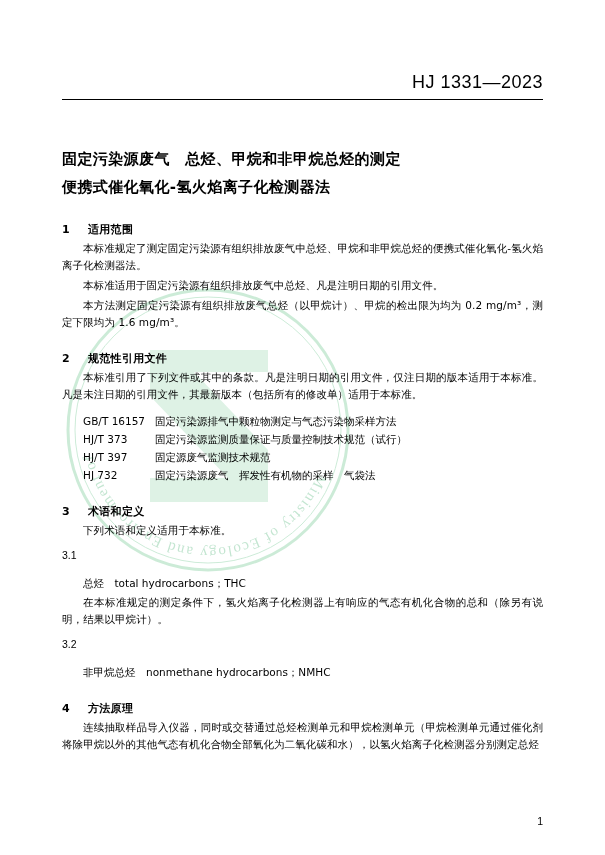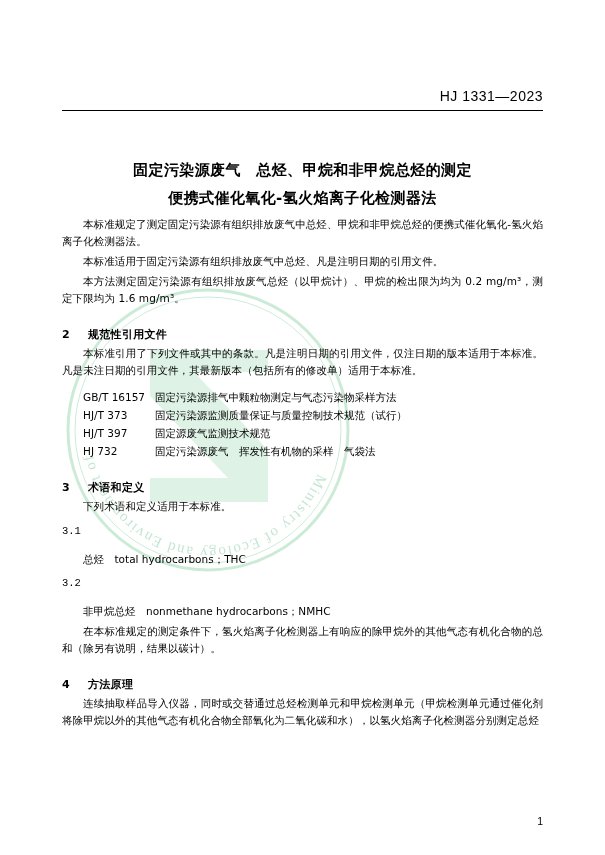--- a/index.html
+++ b/index.html
@@ -21,53 +21,51 @@
   .content {
     position: relative;
     z-index: 2;
     padding: 0 62px;
   }
   
   .header {
     padding-top: 72px;
     text-align: right;
     font-family: "Liberation Sans", sans-serif;
-    font-size: 14px;
+    font-size: 18px;
     letter-spacing: 0.5px;
-    margin-top: 16px;
   }
   .header-rule {
     margin-top: 6px;
     border-bottom: 1px solid #000;
   }
   
   .title-block {
     margin-top: 46px;
-    text-align: center;
     font-family: "DejaVu Sans", sans-serif;
     font-weight: bold;
     font-size: 15px;
     line-height: 1.85;
     letter-spacing: 0.4px;
   }
   
   .section-head {
     margin-top: 20px;
     font-family: "DejaVu Sans", sans-serif;
     font-size: 11px;
     font-weight: bold;
     letter-spacing: 0.3px;
   }
   .section-head .num {
     display: inline-block;
     width: 26px;
   }
   .sub-head {
     margin-top: 10px;
-    font-family: Liberation Mono, monospace;
+    font-family: Liberation Sans, sans-serif;
     font-size: 10.5px;
   }
   p.para {
     margin: 3px 0 0 0;
     font-family: "DejaVu Sans", sans-serif;
     font-size: 10.5px;
     line-height: 1.62;
     text-align: justify;
     text-indent: 21px;
     letter-spacing: 0.1px;
@@ -137,20 +135,23 @@
     <div class="header">
       <span>HJ 1331—2023</span>
       <div class="header-rule"></div>
     </div>
 
     <div class="title-block">
       <div>固定污染源废气　总烃、甲烷和非甲烷总烃的测定</div>
       <div>便携式催化氧化-氢火焰离子化检测器法</div>
     </div>
 
+    <div class="section-head">
+      <span class="num">1</span><span>适用范围</span>
+    </div>
     <p class="para">本标准规定了测定固定污染源有组织排放废气中总烃、甲烷和非甲烷总烃的便携式催化氧化-氢火焰离子化检测器法。</p>
     <p class="para">本标准适用于固定污染源有组织排放废气中总烃、凡是注明日期的引用文件。</p>
     <p class="para">本方法测定固定污染源有组织排放废气总烃（以甲烷计）、甲烷的检出限为均为 0.2 mg/m³，测定下限均为 1.6 mg/m³。</p>
 
     <div class="section-head">
       <span class="num">2</span><span>规范性引用文件</span>
     </div>
     <p class="para">本标准引用了下列文件或其中的条款。凡是注明日期的引用文件，仅注日期的版本适用于本标准。凡是未注日期的引用文件，其最新版本（包括所有的修改单）适用于本标准。</p>
 
     <div class="std-list">
@@ -172,24 +173,24 @@
       </div>
     </div>
 
     <div class="section-head">
       <span class="num">3</span><span>术语和定义</span>
     </div>
     <p class="para">下列术语和定义适用于本标准。</p>
 
     <div class="sub-head">3.1</div>
     <p class="term">总烃　total hydrocarbons；THC</p>
+    <p class="para">在本标准规定的测定条件下，氢火焰离子化检测器上有响应的气态有机化合物的总和（除另有说明，结果以甲烷计）。</p>
 
     <div class="sub-head">3.2</div>
     <p class="term">非甲烷总烃　nonmethane hydrocarbons；NMHC</p>
-    <p class="para">在本标准规定的测定条件下，氢火焰离子化检测器上有响应的除甲烷外的其他气态有机化合物的总和（除另有说明，结果以碳计）。</p>
 
     <div class="section-head">
       <span class="num">4</span><span>方法原理</span>
     </div>
     <p class="para">连续抽取样品导入仪器，同时或交替通过总烃检测单元和甲烷检测单元（甲烷检测单元通过催化剂将除甲烷以外的其他气态有机化合物全部氧化为二氧化碳和水），以氢火焰离子化检测器分别测定总烃</p>
 
   </div>
 
   <div class="pagenum">1</div>
 

